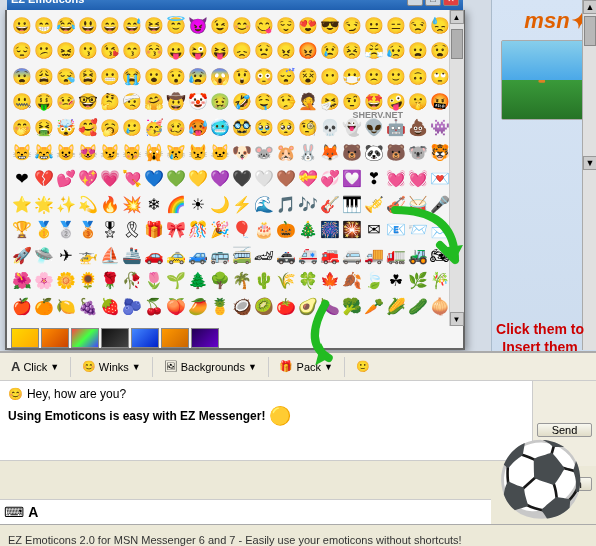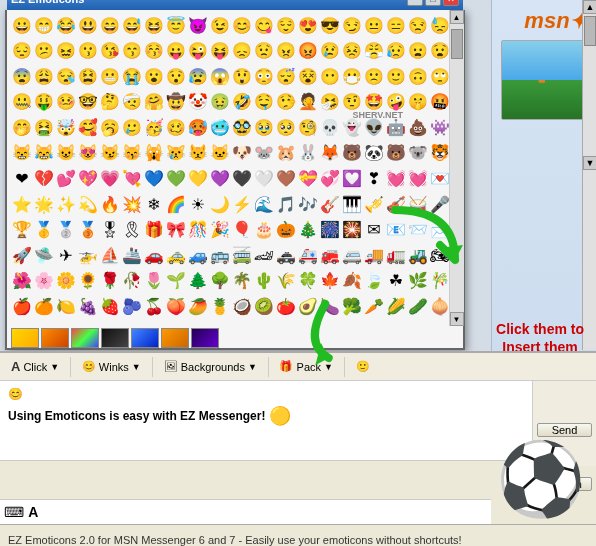--- a/index.html
+++ b/index.html
@@ -653,20 +653,21 @@
       <div class="toolbar-sep"></div>
       <button class="toolbar-btn">
         <span>🙂</span>
       </button>
     </div>
 
     <div style="display:flex;height:85px;">
       <div class="chat-display" style="flex:1;">
         <div class="chat-line1">
           <span>😊</span>
+          <span>Hey, how are you?</span>
         </div>
         <div class="chat-line2">
           <span>Using Emoticons is easy with EZ Messenger!</span>
           <span style="font-size:18px;">🟡</span>
         </div>
       </div>
 
       <div style="display:flex;flex-direction:column;gap:3px;padding:5px 4px;background:#f0ede0;border-left:1px solid #ccc;">
         <button class="chat-action-btn">Send</button>
         <button class="chat-action-btn">Search</button>

